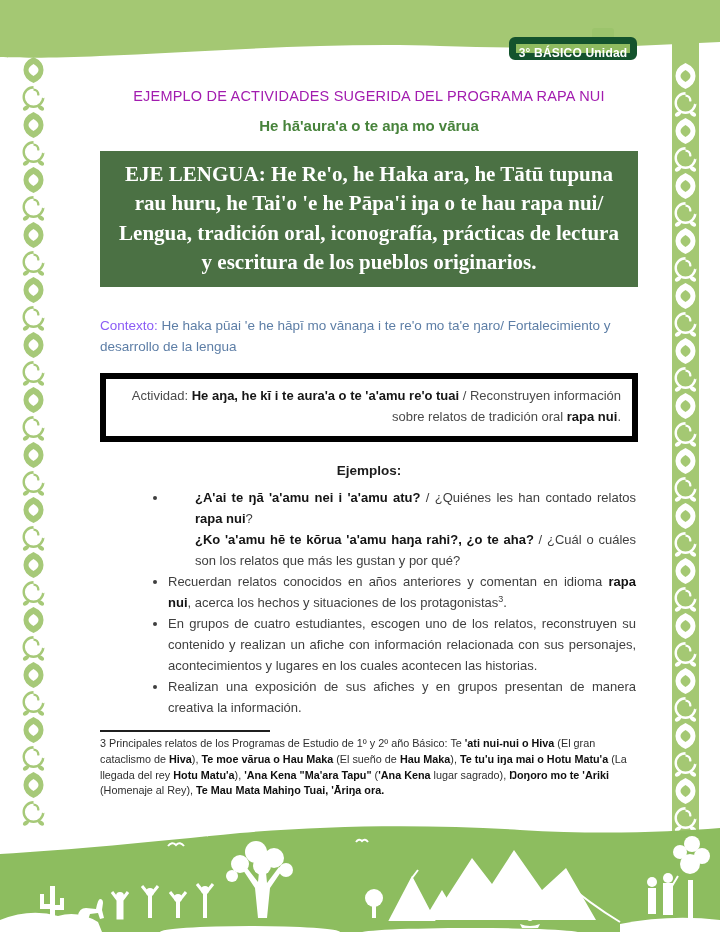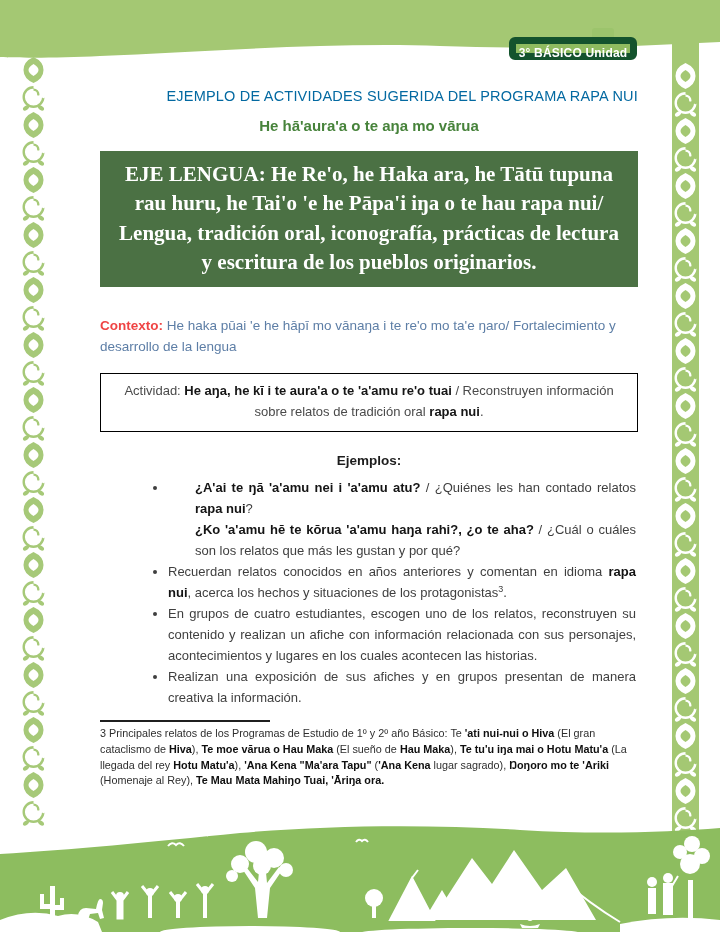--- a/index.html
+++ b/index.html
@@ -20,38 +20,38 @@
   .badge-tab {
     position:absolute; top:28px; left:592px; width:22px; height:12px; z-index:2;
     background:#9cc46c; border-radius:3px 3px 0 0;
   }
   
   .strip-left  { position:absolute; top:56px; left:20px;  width:27px; height:770px; z-index:1; }
   .strip-right { position:absolute; top:0;   left:672px; width:27px; height:932px; z-index:1; }
   
   .content { position:absolute; left:100px; top:0; width:538px; z-index:4; }
   .title {
-    margin-top:88px; text-align:right; color:#0369a1;
+    margin-top:88px; text-align:center; color:#a21caf;
     font-size:14.5px; letter-spacing:.2px;
   }
   .subtitle {
     margin-top:13px; text-align:center; color:#47833b;
     font-size:15px; font-weight:bold;
   }
   .eje-box {
     margin-top:17px; background:#4b7144; color:#ffffff;
     font-family:"Liberation Serif", serif; font-weight:bold;
     font-size:21px; line-height:1.4; text-align:center;
     padding:9px 18px; min-height:106px;
   }
   .contexto { margin-top:28px; font-size:13.5px; line-height:1.6; color:#5d7ea6; text-align:left; }
-  .contexto .ctx-label { color:#ef4444; font-weight:bold; }
+  .contexto .ctx-label { color:#8b5cf6; font-weight:normal; }
   .actividad-box {
-    margin-top:15px; border:1px solid #000000; padding:6px 11px 8px 11px;
-    font-size:13px; line-height:1.65; color:#4a4a4a; text-align:center;
+    margin-top:15px; border:6px solid #000000; padding:6px 11px 8px 11px;
+    font-size:13px; line-height:1.65; color:#4a4a4a; text-align:right;
   }
   .actividad-box b { color:#161616; }
   .ejemplos-h { margin-top:21px; font-size:13.5px; font-weight:bold; color:#1c1c1c;text-align:center; }
   ul.bullets { margin-top:9px; list-style:disc; padding-left:68px; }
   ul.bullets li {
     font-size:13px; line-height:1.62; color:#3f3f3f; text-align:justify;
     padding-right:2px;
   }
   ul.bullets li b { color:#141414; }
   .subqs { margin-top:0; padding-left:27px; }

